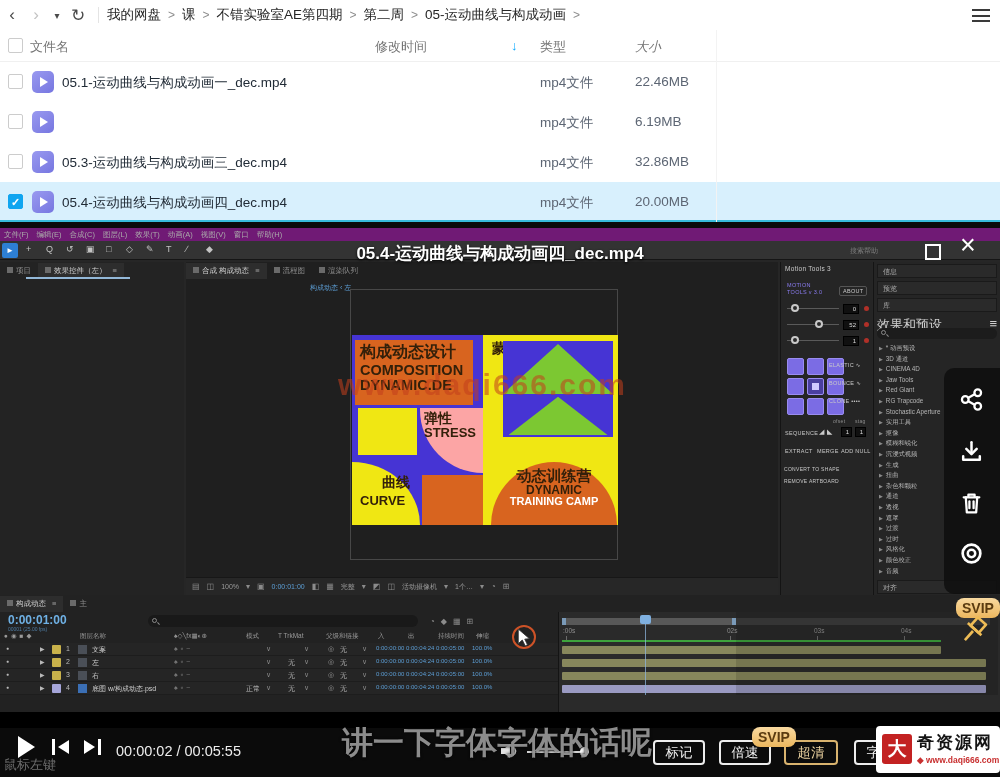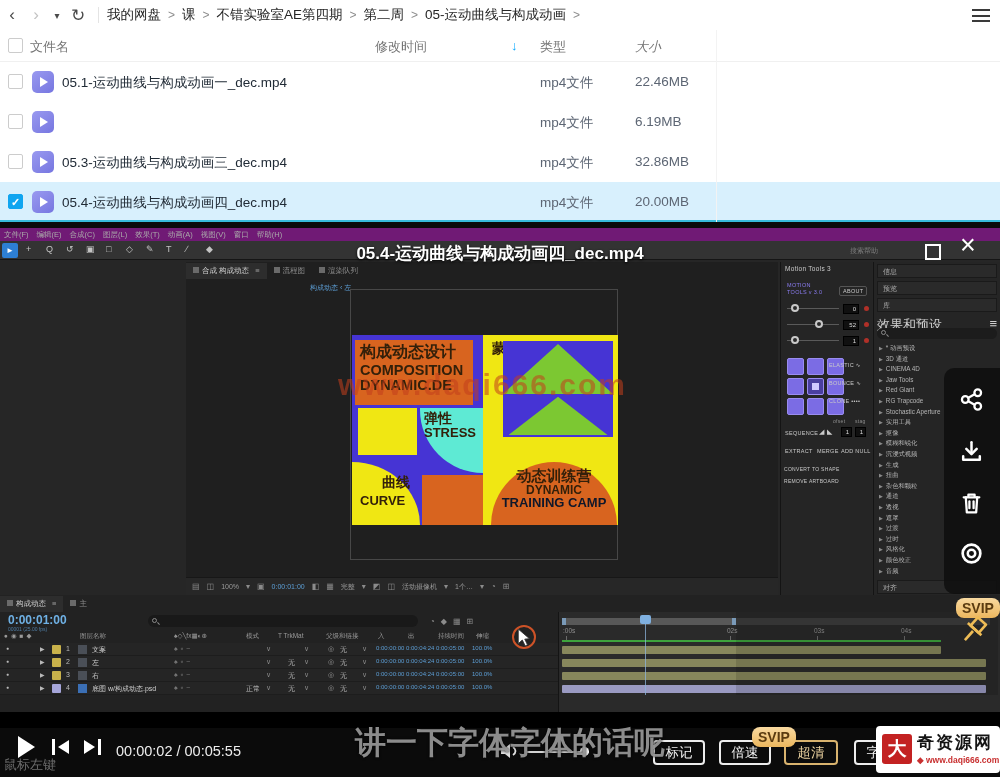--- a/index.html
+++ b/index.html
@@ -112,21 +112,21 @@
   .sb-ic { position:absolute; left:14px; cursor:pointer; }
   .svip-pill { position:absolute; background:linear-gradient(#f8d9a0,#ecb75e); color:#5a3b10; font-weight:bold; font-size:14px; border-radius:8px; padding:2px 6px; z-index:16; }
   .pin-wrap { position:absolute; z-index:16; cursor:pointer; }
 
   .controls { position:absolute; left:0; top:506px; width:1000px; height:49px; background:#0b0b0b; z-index:12; }
   .play-tri { position:absolute; left:18px; top:514px; width:0; height:0; border-left:17px solid #fff; border-top:11px solid transparent; border-bottom:11px solid transparent; z-index:13; cursor:pointer; }
   .skip { position:absolute; top:517px; width:22px; height:16px; z-index:13; cursor:pointer; }
   .skip .bar { position:absolute; width:3px; height:16px; background:#fff; border-radius:0; }
   .skip .tl { position:absolute; top:1px; width:0; height:0; border-top:7px solid transparent; border-bottom:7px solid transparent; }
   .time-text { position:absolute; left:116px; top:521px; font-size:14.5px; color:#ededed; z-index:13; }
-  .subtitle { position:absolute; left:342px; top:500px; font-size:31px; font-weight:bold; color:rgba(165,165,165,0.85); text-shadow:0 0 3px #000; white-space:nowrap; z-index:14;margin-left:13px; }
+  .subtitle { position:absolute; left:342px; top:500px; font-size:31px; font-weight:bold; color:rgba(165,165,165,0.85); text-shadow:0 0 3px #000; white-space:nowrap; z-index:14; }
   .vol { position:absolute; left:498px; top:518px; z-index:13; cursor:pointer; }
   .vol-line { position:absolute; left:527px; top:529px; width:62px; height:2px; background:#d2d2d2; z-index:13; }
   .vol-dot { position:absolute; left:580px; top:525px; width:9px; height:9px; border-radius:50%; background:#fff; z-index:13; cursor:pointer; }
   .pbtn { position:absolute; top:518px; width:52px; height:25px; border:2px solid #ededed; border-radius:4px; color:#f5f5f5; font-size:13.5px; text-align:center; line-height:21px; z-index:13; cursor:pointer; background:transparent; }
   .pbtn.gold { border-color:#d9b36e; color:#ecd3a0; }
   .logo { position:absolute; left:876px; top:504px; width:124px; height:47px; background:#fff; border-radius:4px; z-index:18; }
   .logo .seal { position:absolute; left:6px; top:8px; width:30px; height:30px; background:#c32222; border-radius:3px; color:#fff; font-size:19px; font-weight:bold; text-align:center; line-height:30px; font-family:"Liberation Serif", serif; }
   .logo .lname { position:absolute; left:41px; top:5px; font-size:17px; font-weight:bold; color:#141414; letter-spacing:2px; font-family:"Liberation Serif", serif; }
   .logo .lurl { position:absolute; left:41px; top:29px; font-size:8.5px; font-weight:bold; color:#c83030; }
   .mouse-hint { position:absolute; left:4px; top:534px; font-size:13px; color:rgba(140,140,140,0.75); z-index:14; }
@@ -226,20 +226,27 @@
           <span>窗口</span>
           <span>帮助(H)</span>
         </div>
       <div class="ae-toolbar">
         <span class="tool-sel">►</span>
         <span id="ae-tools"><span class="tool-ic" style="left: 26px;">+</span><span class="tool-ic" style="left: 46px;">Q</span><span class="tool-ic" style="left: 66px;">↺</span><span class="tool-ic" style="left: 86px;">▣</span><span class="tool-ic" style="left: 106px;">□</span><span class="tool-ic" style="left: 126px;">◇</span><span class="tool-ic" style="left: 146px;">✎</span><span class="tool-ic" style="left: 166px;">T</span><span class="tool-ic" style="left: 186px;">∕</span><span class="tool-ic" style="left: 206px;">◆</span></span>
         <span class="ae-align">□ <span>对齐</span></span>
         <span class="ae-searchhelp">搜索帮助</span>
       </div>
 
+      <div class="panel" style="left:0; top:40px; width:184px; height:333px;">
+        <div class="tabrow" style="left:0; top:0; width:184px;" id="left-tabs">
+            <span class="tab"><span class="sq"></span>项目</span>
+            <span class="tab active"><span class="sq"></span>效果控件（左）<span class="hb"> ≡</span></span>
+          </div>
+        <div class="tab-underline" style="left:26px; top:15px; width:104px;"></div>
+      </div>
 
       <div class="panel" style="left:186px; top:40px; width:592px; height:333px; background:#1f1f1f;">
         <div class="tabrow" style="left:0; top:0; width:592px;" id="viewer-tabs">
             <span class="tab active"><span class="sq"></span>合成 构成动态<span class="hb"> ≡</span></span>
             <span class="tab"><span class="sq"></span>流程图</span>
             <span class="tab"><span class="sq"></span>渲染队列</span>
           </div>
         <div class="viewer-nav" style="left:124px; top:21px;">构成动态 ‹ 左</div>
         <div class="vt-toolbar" style="left:0; top:315px; width:592px; height:18px;">
           <span class="ic">▤</span>
@@ -265,41 +272,41 @@
 
       <div class="comp-frame" style="left:350px; top:67px; width:268px; height:271px;"></div>
       <div class="art" id="artwork">
         <div class="half-l" id="art-left" style="background: rgb(70, 52, 212);">
           <div class="blk" id="art-orange" style="left: 3px; top: 5px; width: 118px; height: 65px; padding: 4px 5px; background: rgb(216, 100, 31);">
             <div class="ink" style="font-size: 16px; color: rgb(51, 32, 10);">构成动态设计</div>
             <div class="ink" style="font-size: 14.5px; margin-top: 2px; color: rgb(51, 32, 10);">COMPOSITION</div>
             <div class="ink" style="font-size: 14.5px; color: rgb(51, 32, 10);">DYNAMIC.DE</div>
           </div>
           <div class="blk" id="art-ysq" style="left: 6px; top: 73px; width: 59px; height: 47px; background: rgb(240, 231, 19);"></div>
-          <div class="blk" id="art-green" style="left: 68px; top: 73px; width: 63px; height: 65px; border-radius: 0px 0px 0px 90px; padding: 3px 0px 0px 4px; background: #5eead4;">
+          <div class="blk" id="art-green" style="left: 68px; top: 73px; width: 63px; height: 65px; border-radius: 0px 0px 0px 90px; padding: 3px 0px 0px 4px; background: #fca5a5;">
             <div class="ink" style="font-size: 14px; color: rgb(51, 32, 10);">弹性</div>
             <div class="ink" style="font-size: 13px; color: rgb(51, 32, 10);">STRESS</div>
           </div>
           <div class="blk" id="art-curve" style="left: 0px; top: 127px; width: 68px; height: 63px; border-radius: 0px 100% 0px 0px; background: rgb(240, 231, 19);">
             <div class="ink" style="position: absolute; left: 30px; top: 13px; font-size: 14px; color: rgb(51, 32, 10);">曲线</div>
             <div class="ink" style="position: absolute; left: 8px; top: 32px; font-size: 13px; color: rgb(51, 32, 10);">CURVE</div>
           </div>
           <div class="blk" id="art-osq" style="left: 70px; top: 140px; width: 61px; height: 50px; background: rgb(216, 100, 31);"></div>
         </div>
         <div class="half-r" id="art-right" style="background: rgb(240, 231, 19);">
           <div class="ink" style="position: absolute; left: 9px; top: 6px; font-size: 14px; color: rgb(51, 32, 10);">蒙版</div>
           <div class="ink" style="position: absolute; left: 94px; top: 6px; font-size: 14px; color: rgb(51, 32, 10);">循环</div>
           <div class="blk" id="art-bluesq" style="left: 20px; top: 6px; width: 110px; height: 96px; background: rgb(70, 52, 212);">
             <div id="art-tri1" style="position: absolute; left: 0px; top: 3px; width: 100%; height: 52%; clip-path: polygon(0px 100%, 50% 0px, 100% 100%); background: rgb(124, 200, 50);"></div>
             <div id="art-tri2" style="position: absolute; left: 5%; top: 58%; width: 90%; height: 40%; clip-path: polygon(0px 100%, 50% 0px, 100% 100%); background: rgb(124, 200, 50);"></div>
           </div>
           <div class="blk" id="art-semi" style="left: 8px; top: 127px; width: 126px; height: 63px; border-radius: 50% 50% 0px 0px / 100% 100% 0px 0px; text-align: center; padding-top: 6px; background: rgb(216, 100, 31);">
             <div class="ink" style="font-size: 15px; color: rgb(51, 32, 10);">动态训练营</div>
             <div class="ink" style="font-size: 12px; color: rgb(51, 32, 10);">DYNAMIC</div>
-            <div class="ink" style="font-size: 13px; color: #0f172a;">TRAINING CAMP</div>
+            <div class="ink" style="font-size: 11px; color: #ffffff;">TRAINING CAMP</div>
           </div>
         </div>
       </div>
 
       <div class="panel" style="left:780px; top:40px; width:92px; height:333px; border-left:1px solid #141414; background:#252525;">
         <div class="mt-label" style="left:4px; top:3px; font-size:6.5px;">Motion Tools 3</div>
         <div class="mt-label" style="left:6px; top:20px; color:#8a7cf0;">MOTION</div>
         <div class="mt-label" style="left:6px; top:27px; color:#8a7cf0;">TOOLS v 3.0</div>
         <div class="mt-label" style="left:58px; top:24px; border:1px solid #555; border-radius:2px; padding:1px 3px;">ABOUT</div>
         <div id="mt-sliders">

